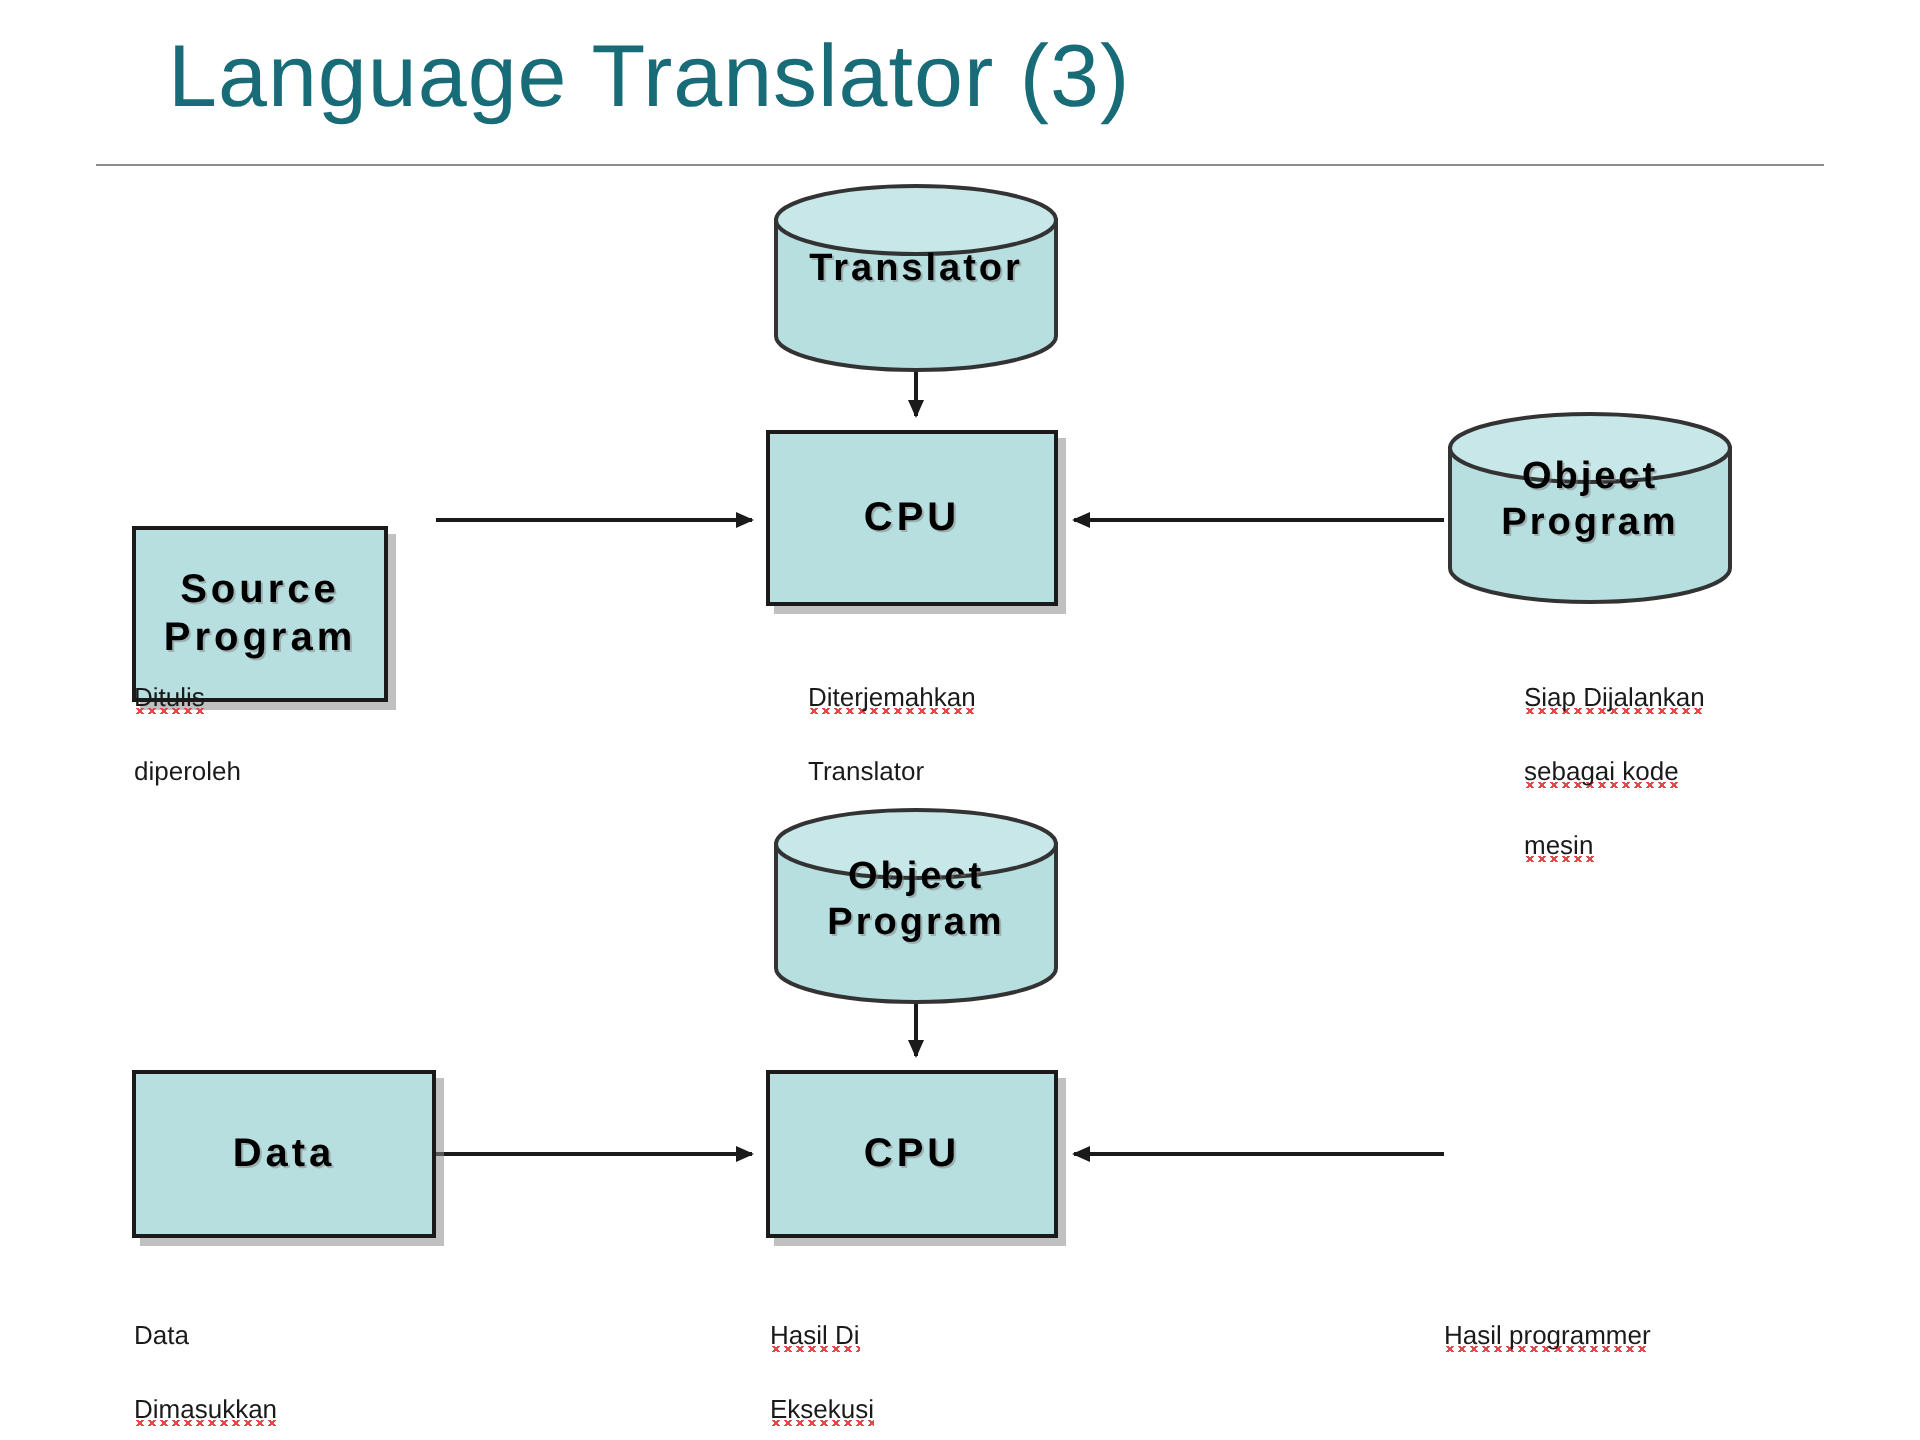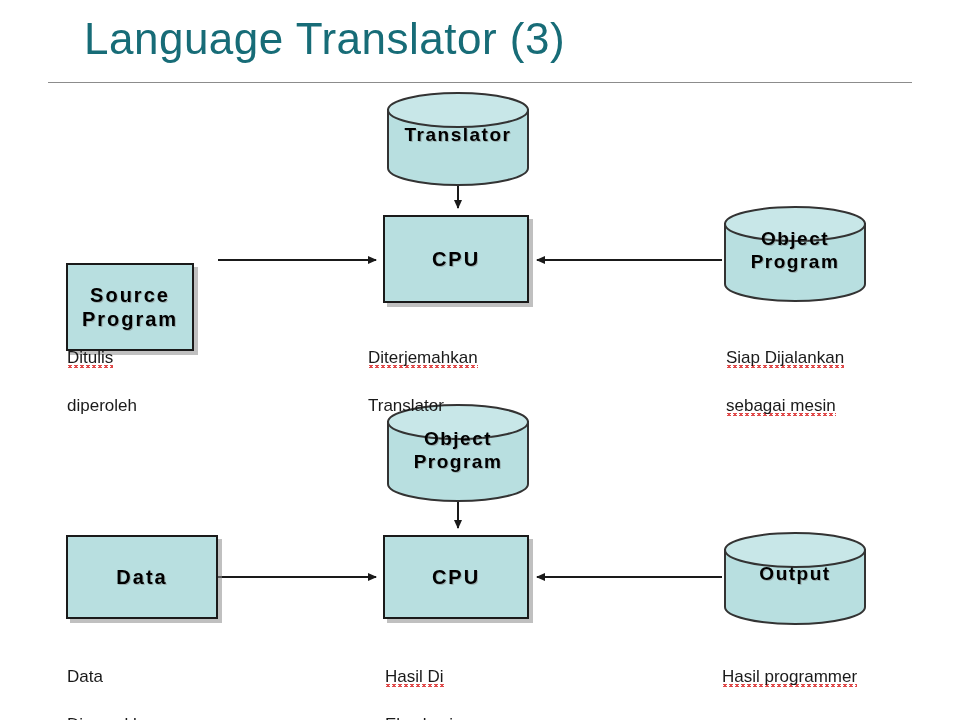--- a/index.html
+++ b/index.html
@@ -108,38 +108,38 @@
 
   #cyl-objprog-2  { left: 385px; top: 404px; width: 146px; height: 98px; }
   #cyl-objprog-2 .cyl-label { top: 24px; }
 
   #cyl-output     { left: 722px; top: 533px; width: 146px; height: 92px; }
   #cyl-output .cyl-label { top: 30px; }
 
   
   .caption {
     position: absolute;
-    font-size: 17px;
+    font-size: 13px;
     color: #1a1a1a;
     line-height: 1.42;
     white-space: pre-line;
   }
   .caption .sq {
     background-repeat: repeat-x;
     background-position: 0 100%;
     background-size: 6px 3px;
     background-image:
       linear-gradient(45deg, transparent 40%, #e04a4a 40%, #e04a4a 60%, transparent 60%),
       linear-gradient(-45deg, transparent 40%, #e04a4a 40%, #e04a4a 60%, transparent 60%);
     padding-bottom: 1px;
   }
 
   #cap-source   { left: 67px;  top: 322px; }
-  #cap-cpu-1    { left: 368px; top: 322px; }
-  #cap-object-1 { left: 726px; top: 322px; }
+  #cap-cpu-1    { left: 404px; top: 322px; }
+  #cap-object-1 { left: 762px; top: 322px; }
   #cap-data     { left: 67px;  top: 641px; }
   #cap-cpu-2    { left: 385px; top: 641px; }
   #cap-output   { left: 722px; top: 641px; }
 </style>
 </head>
 <body>
 
 <div id="slide-title">Language Translator (3)</div>
 <div id="title-rule"></div>
 
@@ -213,41 +213,35 @@
   </div>
 
   <div id="box-data" class="node-box">
     <div class="node-label">Data</div>
   </div>
 
   <div id="box-cpu-2" class="node-box">
     <div class="node-label">CPU</div>
   </div>
 
-  <div id="cyl-output" class="node-cyl">
-    <svg class="cyl-svg" width="146" height="92" viewBox="0 0 146 92">
-      <path d="M3,17 L3,74 A70,17 0 0 0 143,74 L143,17 Z" fill="#b8dfe0" stroke="#333333" stroke-width="2"></path>
-      <ellipse cx="73" cy="17" rx="70" ry="17" fill="#c8e7e8" stroke="#333333" stroke-width="2"></ellipse>
-    </svg>
-    <div class="cyl-label">Output</div>
-  </div>
 
   <div id="cap-source" class="caption">
     <div><span class="sq">Ditulis</span></div>
     <div><span>diperoleh</span></div>
   </div>
 
   <div id="cap-cpu-1" class="caption">
     <div><span class="sq">Diterjemahkan</span></div>
     <div><span>Translator</span></div>
   </div>
 
   <div id="cap-object-1" class="caption">
     <div><span class="sq">Siap Dijalankan</span></div>
-    <div><span class="sq">sebagai mesin</span></div>
+    <div><span class="sq">sebagai kode</span></div>
+    <div><span class="sq">mesin</span></div>
   </div>
 
   <div id="cap-data" class="caption">
     <div><span>Data</span></div>
     <div><span class="sq">Dimasukkan</span></div>
   </div>
 
   <div id="cap-cpu-2" class="caption">
     <div><span class="sq">Hasil Di</span></div>
     <div><span class="sq">Eksekusi</span></div>

